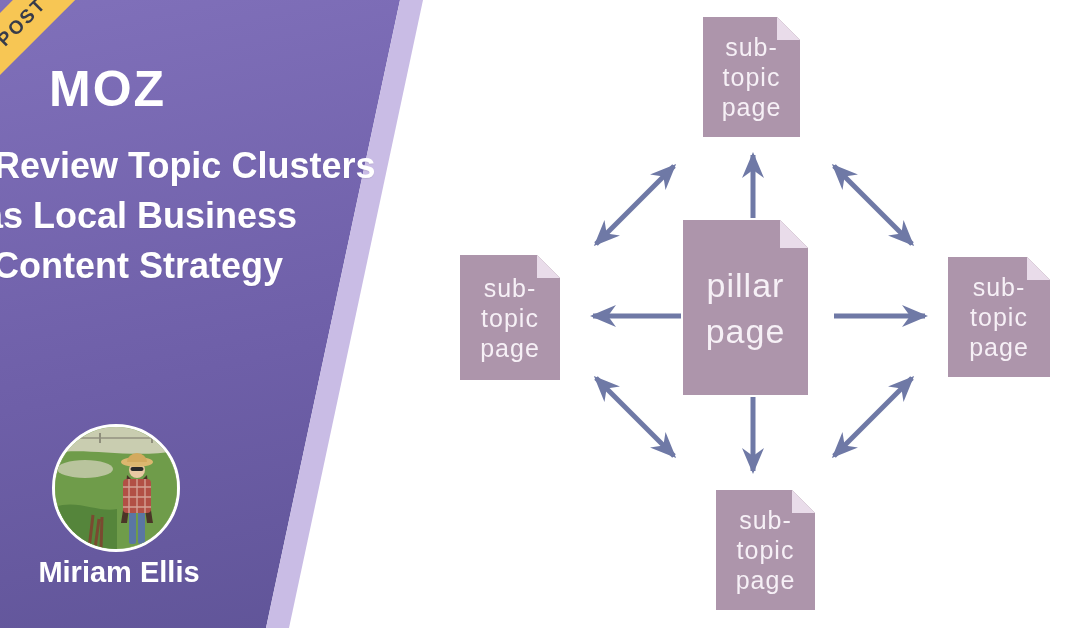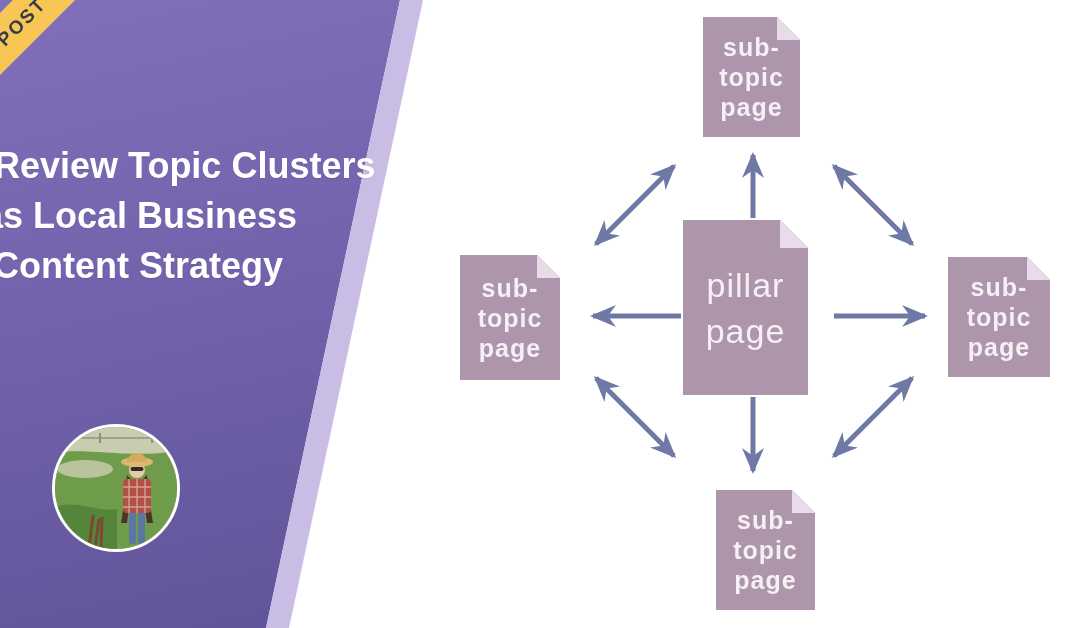--- a/index.html
+++ b/index.html
@@ -55,21 +55,21 @@
   }
 
   
   .doc-box{
     position:absolute;background:#ad95ab;
     display:flex;align-items:center;justify-content:center;
   }
   .doc-box .doc-text{
     color:#f6f0f6;text-align:center;white-space:pre-line;
   }
-  .sub-box{clip-path:polygon(0 0,calc(100% - 23px) 0,100% 23px,100% 100%,0 100%);font-weight:bold;}
+  .sub-box{clip-path:polygon(0 0,calc(100% - 23px) 0,100% 23px,100% 100%,0 100%);}
   .sub-box .doc-text{font-size:25px;line-height:30px;letter-spacing:1px;}
   .pillar-box{clip-path:polygon(0 0,calc(100% - 28px) 0,100% 28px,100% 100%,0 100%);}
   .pillar-box .doc-text{font-size:34px;line-height:46px;letter-spacing:1px;}
   .fold{
     position:absolute;top:0;right:0;width:23px;height:23px;
     background:#e9dcea;clip-path:polygon(0 0,100% 100%,0 100%);
   }
   .pillar-box .fold{width:28px;height:28px;}
 
   .box-top   {left:703px;top:17px; width:97px; height:120px;}
@@ -85,20 +85,21 @@
 
 <div class="canvas">
 
   <div class="panel"></div>
   <div class="panel-band"></div>
 
   <div class="ribbon">
     <span>POST</span>
   </div>
 
+  <div class="logo">MOZ</div>
 
   <div class="title-line l1">Review Topic Clusters</div>
   <div class="title-line l2">as Local Business</div>
   <div class="title-line l3">Content Strategy</div>
 
   <div class="avatar">
     <svg width="122" height="122" viewBox="0 0 122 122">
       <rect width="122" height="122" fill="#c9cdb0"></rect>
       <rect y="10" width="122" height="2" fill="#a0a08c"></rect>
       <rect x="12" y="6" width="2" height="10" fill="#8f8f7c"></rect>
@@ -115,20 +116,21 @@
         <rect x="83" y="83" width="7" height="34" rx="2" fill="#5a76a3"></rect>
         <rect x="68" y="52" width="28" height="34" rx="4" fill="#b25045"></rect>
         <path d="M74,52 L74,86 M82,52 L82,86 M90,52 L90,86 M68,60 L96,60 M68,70 L96,70 M68,80 L96,80" stroke="#f1e3d6" stroke-width="1.4" opacity="0.55" fill="none"></path>
         <circle cx="82" cy="43" r="8" fill="#e9c9a4"></circle>
         <rect x="75.5" y="40" width="13" height="4" rx="2" fill="#2a2a2a"></rect>
         <ellipse cx="82" cy="35" rx="16" ry="5" fill="#dcb76f"></ellipse>
         <path d="M72,35 a10,9 0 0 1 20,0 Z" fill="#d3aa5e"></path>
       </g>
     </svg>
   </div>
+  <div class="author-name">Miriam Ellis</div>
 
   <svg class="arrows" width="1080" height="628" viewBox="0 0 1080 628">
     <defs>
       <marker id="dart" markerUnits="userSpaceOnUse" markerWidth="26" markerHeight="22" viewBox="0 0 13 11" refX="11.5" refY="5.5" orient="auto">
         <path d="M0,0 L13,5.5 L0,11 L4,5.5 Z" fill="#6f79a6"></path>
       </marker>
       <marker id="dartStart" markerUnits="userSpaceOnUse" markerWidth="26" markerHeight="22" viewBox="0 0 13 11" refX="1.5" refY="5.5" orient="auto">
         <path d="M13,0 L0,5.5 L13,11 L9,5.5 Z" fill="#6f79a6"></path>
       </marker>
     </defs>

